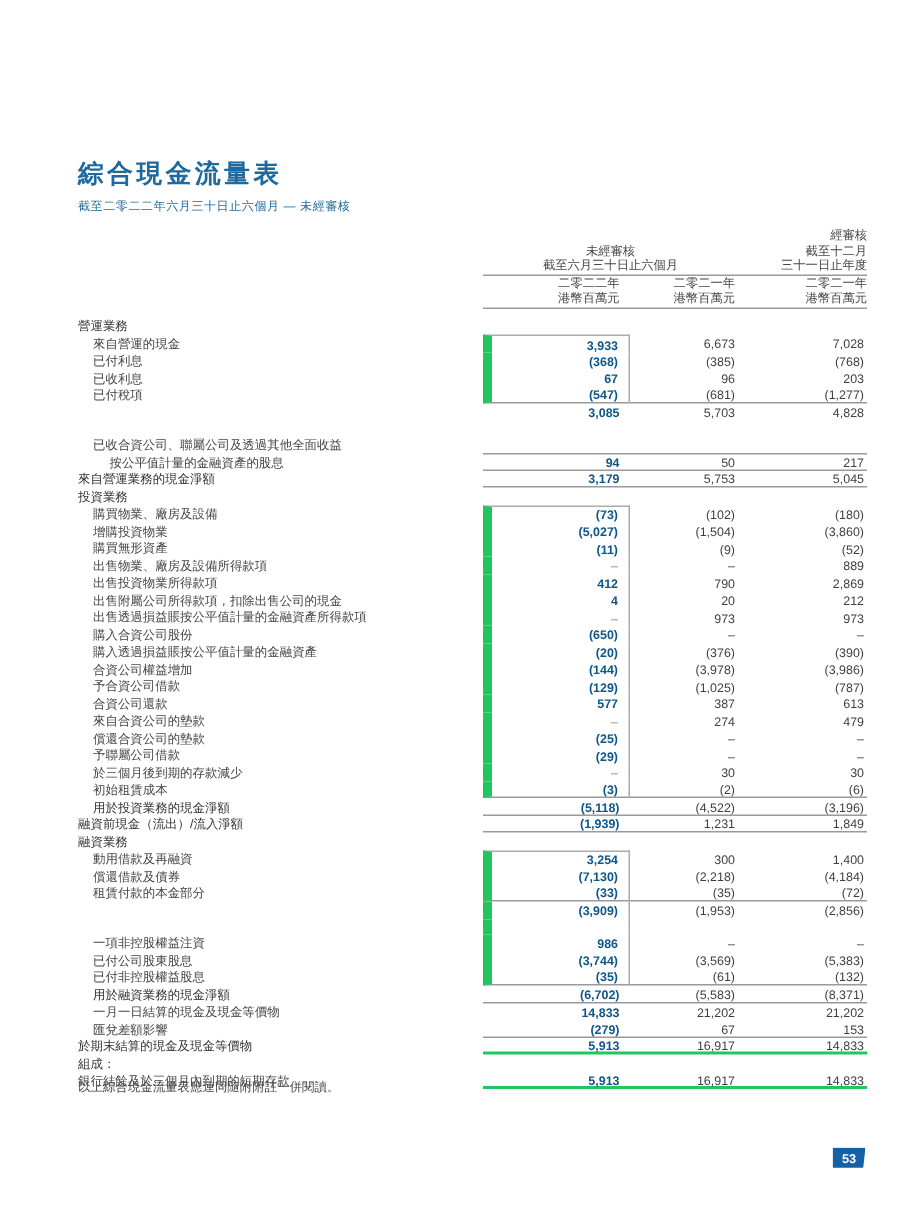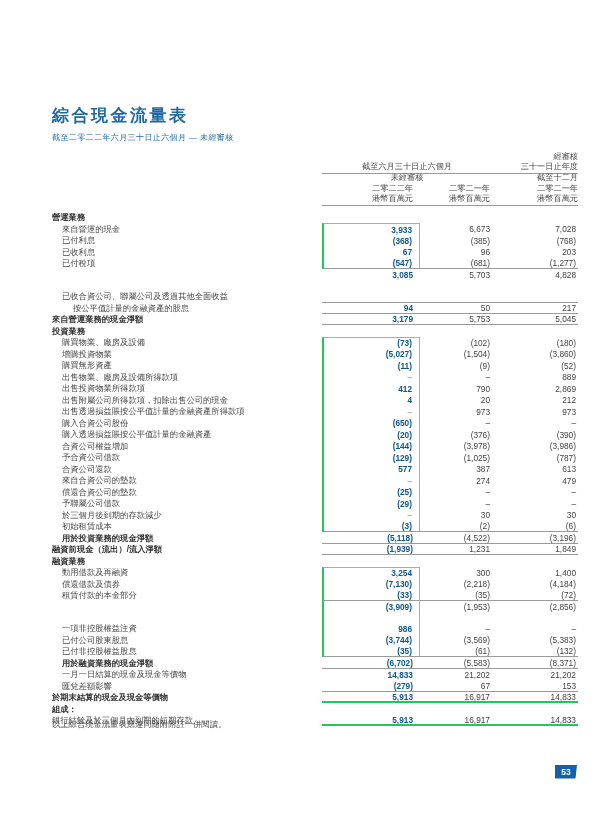--- a/index.html
+++ b/index.html
@@ -19,28 +19,28 @@
           box-sizing:border-box; padding-bottom:1px; white-space:nowrap; }
   .hc1  { width:98px; text-align:right; box-sizing:border-box; padding-right:7px; }
   .hc2  { width:72px; text-align:right; box-sizing:border-box; padding-right:2px; }
   .u    { border-bottom:1px solid #9a9a9a; }
 
   .row { display:flex; align-items:center; height:11.5px; }
   .row.gap { height:10px; }
   .lbl { flex:1; font-size:8.3px; color:#454545; white-space:nowrap; overflow:hidden; }
   .ind1 { padding-left:10px; }
   .ind2 { padding-left:21px; }
-  .b { font-weight:bold; color:#333333; }
+  .b { font-weight:normal; color:#333333; }
   .cell { font-size:8.3px; height:100%; display:flex; align-items:center; justify-content:flex-end;
           box-sizing:border-box; white-space:nowrap; }
   .c1 { width:98px; padding-right:7px; color:#0d5688; font-weight:bold; }
   .c2 { width:72px; padding-right:2px; color:#3f3f3f; }
   .c3 { width:86px; padding-right:2px; color:#3f3f3f; }
   .c1.dash { color:#8a8a8a; font-weight:normal; }
-  .bx  { border-left:2px solid #22c55e; border-right:1px solid #ababab; }
+  .bx  { border-left:6px solid #22c55e; border-right:1px solid #ababab; }
   .bxt { border-top:1px solid #ababab; }
   .bxb { border-bottom:1px solid #ababab; }
   .ra  { border-top:1px solid #9a9a9a; }
   .rb  { border-bottom:1px solid #9a9a9a; }
   .grb { border-bottom:2px solid #22c55e; }
 
   .footnote { position:absolute; left:52px; top:719px; font-size:8.3px; color:#454545; }
   .badge { position:absolute; right:23px; top:765px; width:22px; height:13.5px; background:#1461a8;
            color:#ffffff; font-size:8.5px; font-weight:bold; display:flex; align-items:center;
            justify-content:center; clip-path:polygon(0 0, 100% 0, 93% 100%, 0 100%); }
@@ -55,27 +55,27 @@
     <div class="subtitle">截至二零二二年六月三十日止六個月 — 未經審核</div>
 
     <div class="thead">
       <div class="hrow">
         <div class="hsp"></div>
         <div class="h12"></div>
         <div class="h3">經審核</div>
       </div>
       <div class="hrow">
         <div class="hsp"></div>
+        <div class="h12">未經審核</div>
+        <div class="h3">截至十二月</div>
+      </div>
+      <div class="hrow">
+        <div class="hsp"></div>
         <div class="h12 u">截至六月三十日止六個月</div>
         <div class="h3 u">三十一日止年度</div>
-      </div>
-      <div class="hrow">
-        <div class="hsp"></div>
-        <div class="h12">未經審核</div>
-        <div class="h3">截至十二月</div>
       </div>
       <div class="hrow">
         <div class="hsp"></div>
         <div class="h12" style="justify-content:flex-end;">
           <span class="hc1">二零二二年</span>
           <span class="hc2">二零二一年</span>
         </div>
         <div class="h3">二零二一年</div>
       </div>
       <div class="hrow">

